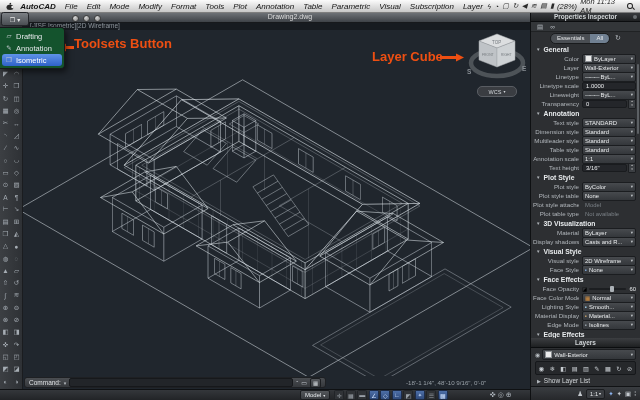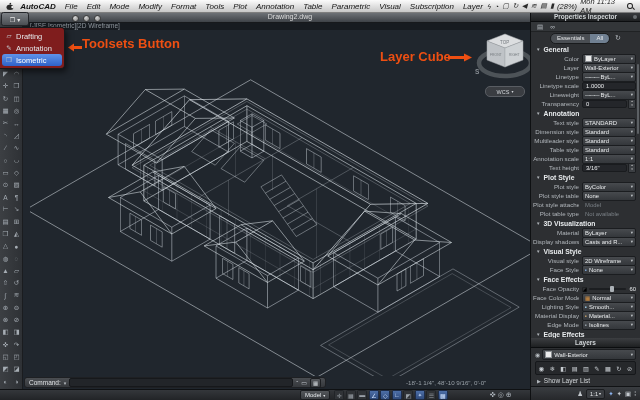--- a/index.html
+++ b/index.html
@@ -32,32 +32,32 @@
   .toolbar{position:absolute;top:22px;left:0;width:22px;bottom:0;
     background:linear-gradient(90deg,#3c3f43,#2e3135);border-right:1px solid #1a1c1f;z-index:6;}
   #toolgrid{position:absolute;top:46px;left:0;width:22px;display:flex;flex-wrap:wrap;}
   .tool{width:11px;height:12.3px;display:flex;align-items:center;justify-content:center;
     font-size:6.5px;color:#a6adb4;}
 
   .toolsets-btn{position:absolute;top:12px;left:1px;width:26px;height:12px;
     background:linear-gradient(#7c8085,#4a4e53);border:1px solid #24262a;border-radius:2.5px;
     z-index:41;display:flex;align-items:center;justify-content:center;gap:2px;color:#e9e9e9;font-size:6px;}
 
-  .flyout{position:absolute;top:27px;left:0;width:60px;background:#7f1d1d;
+  .flyout{position:absolute;top:27px;left:0;width:60px;background:#14532d;
     border:1px solid #17191c;border-left:none;border-radius:0 4px 4px 0;
     box-shadow:2px 3px 6px rgba(0,0,0,.55);z-index:32;padding:2px;}
   .fly-item{height:12px;display:flex;align-items:center;gap:3px;padding:0 3px;
     font-size:7.5px;color:#e4e7ea;border-radius:3px;}
   .fly-item.sel{background:linear-gradient(#5f93e8,#2f62c8);color:#fff;}
   .fly-ico{font-size:6.5px;width:8px;color:#c4cad0;text-align:center;}
 
   
   .vplabel{position:absolute;top:22px;left:22px;width:508px;height:8px;background:#171b20;
     color:#8d949b;font-size:6.5px;line-height:8px;padding-left:8px;z-index:4;box-sizing:border-box;}
-  .canvas{position:absolute;top:22px;left:22px;width:508px;height:354px;overflow:hidden;z-index:3;margin-left:8px;}
+  .canvas{position:absolute;top:22px;left:22px;width:508px;height:354px;overflow:hidden;z-index:3;}
   #cad{position:absolute;top:0;left:0;}
   .ann{position:absolute;color:#ee4f12;font-weight:bold;font-size:13px;z-index:10;white-space:nowrap;}
   .arr{position:absolute;z-index:10;}
 
   .viewcube{position:absolute;left:442px;top:4px;width:66px;height:76px;z-index:9;}
   .wcs{position:absolute;left:13px;top:60px;width:38px;height:9px;background:#3a3d42;
     border:1px solid #595d63;border-radius:5px;font-size:5.5px;color:#d2d6da;
     display:flex;align-items:center;justify-content:center;gap:2px;}
 
   

